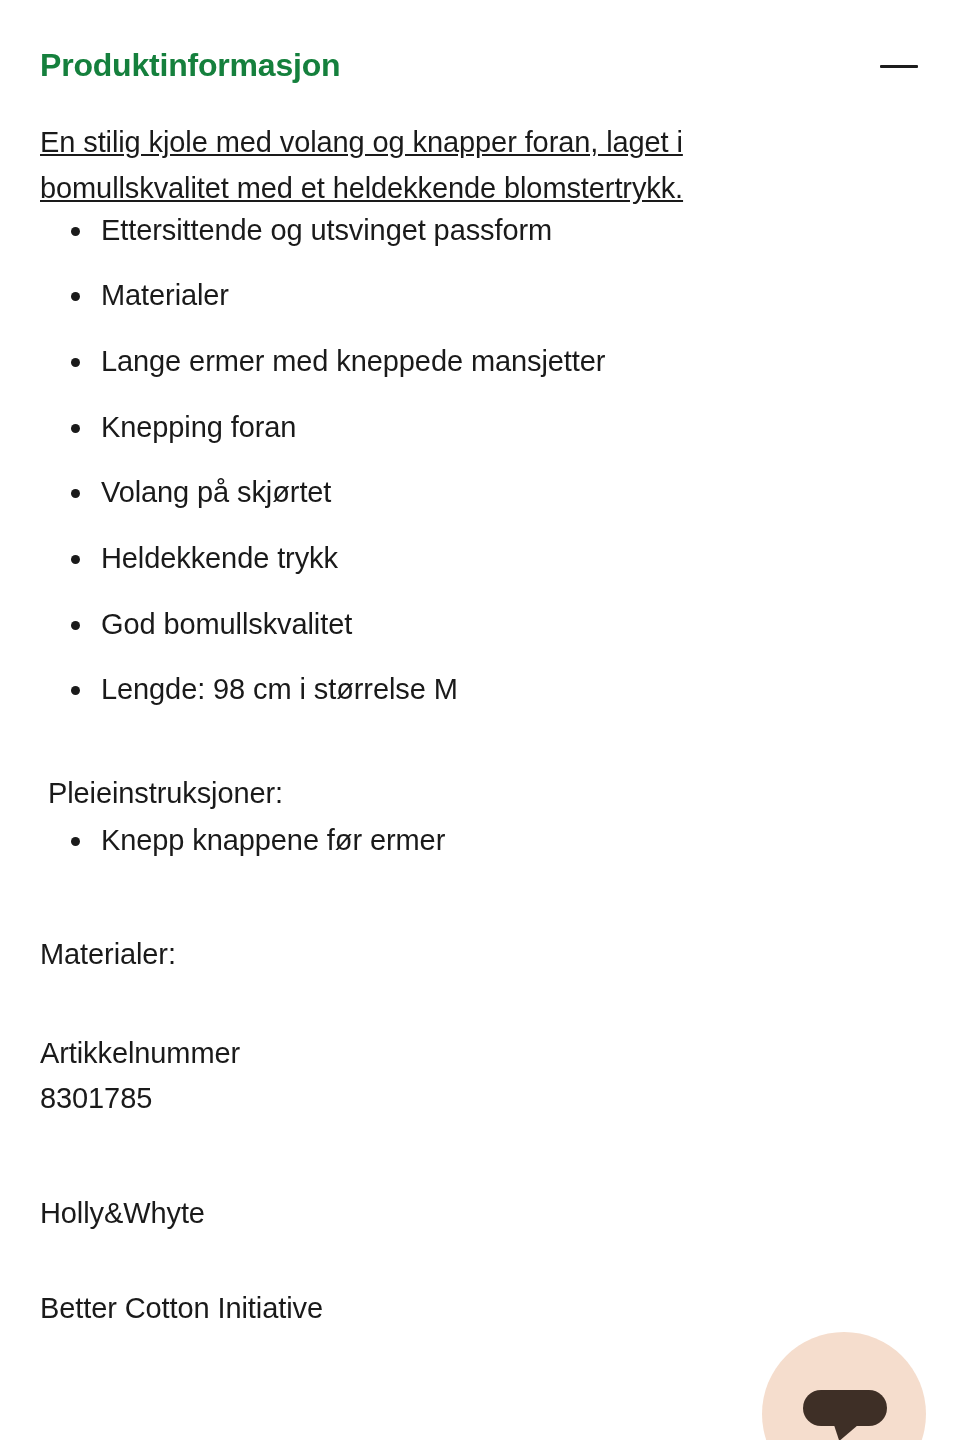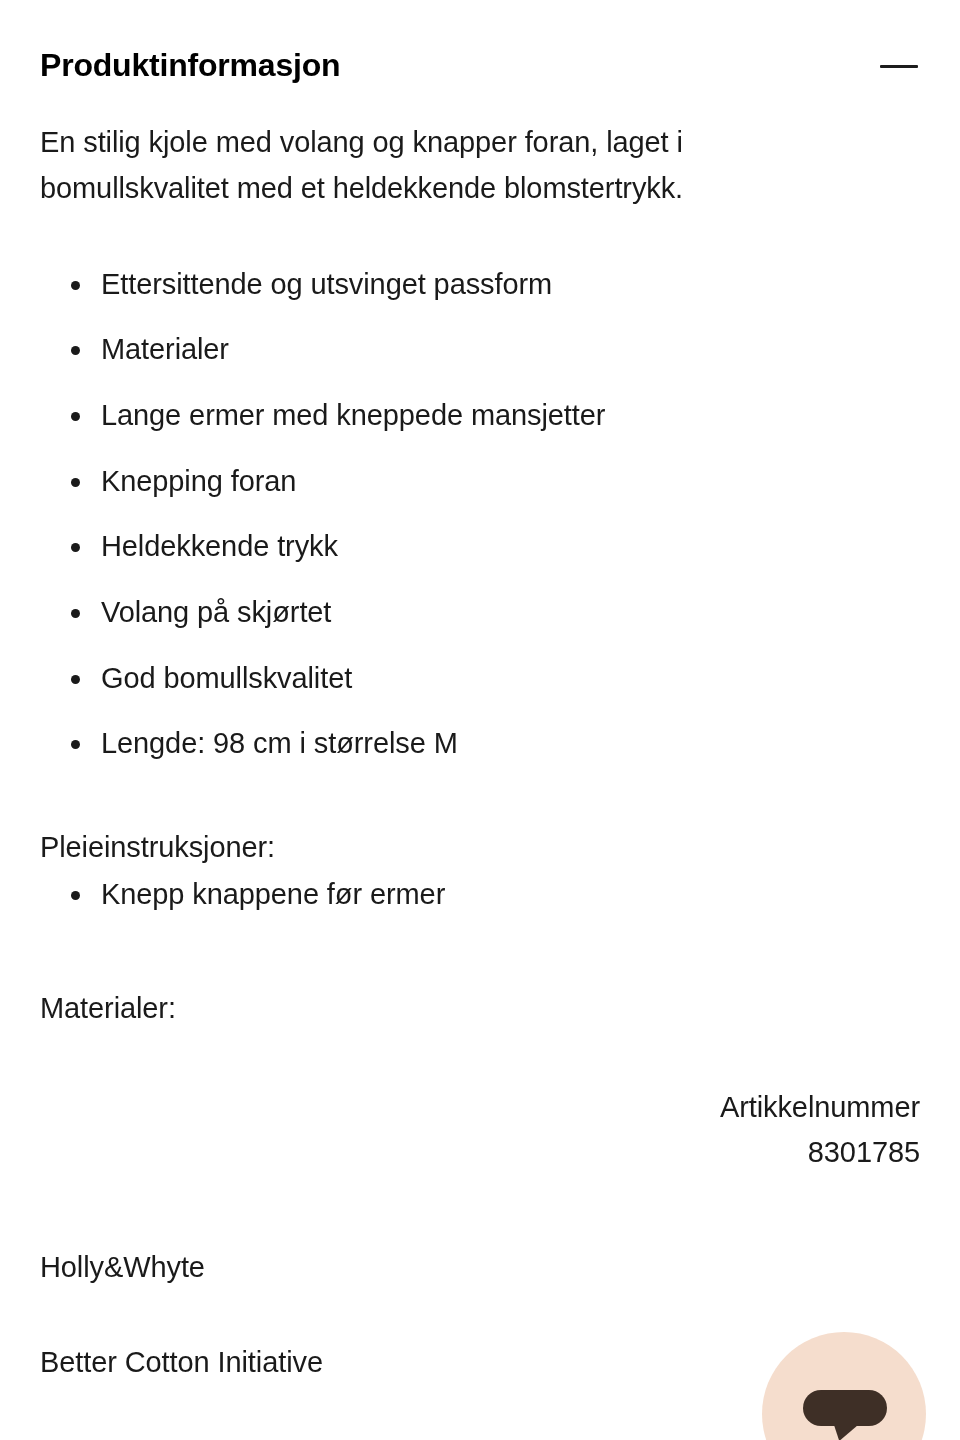--- a/index.html
+++ b/index.html
@@ -30,21 +30,21 @@
     display: flex;
     align-items: center;
     justify-content: space-between;
     height: 120px;
     padding-top: 12px;
   }
   .section-title {
     font-size: 32px;
     font-weight: bold;
     letter-spacing: -0.2px;
-    color: #000000;
+    color: #15803d;
     line-height: 1.1;
     margin: 0;
   }
   .collapse-toggle {
     width: 54px;
     height: 54px;
     display: flex;
     align-items: center;
     justify-content: center;
     background: none;
@@ -62,29 +62,30 @@
   }
 
   
   .intro {
     font-size: 29px;
     line-height: 1.58;
     margin: 0;
     padding-right: 50px;
     color: #1a1a1a;
     letter-spacing: -0.1px;
+    text-decoration: underline;
   }
 
   ul.feature-list,
   ul.care-list {
     list-style: none;
     margin: 0;
     padding: 0;
   }
-  ul.feature-list { margin-top: 54px; }
+  ul.feature-list { }
   ul.care-list { margin-top: 6px; }
 
   ul.feature-list > li,
   ul.care-list > li {
     position: relative;
     padding-left: 61px;
     font-size: 29px;
     line-height: 1.3;
     margin-bottom: 28px;
     letter-spacing: -0.1px;
@@ -101,23 +102,23 @@
     border-radius: 50%;
     background: #1a1a1a;
   }
 
   .block {
     font-size: 29px;
     line-height: 1.55;
     letter-spacing: -0.1px;
     color: #1a1a1a;
   }
-  .care-heading { margin-top: 62px; }
+  .care-heading { margin-top: 62px; margin-left: 8px; }
   .materials-block { margin-top: 72px; }
-  .article-block  { margin-top: 54px; text-align: right; }
+  .article-block  { margin-top: 54px; }
   .brand-block    { margin-top: 70px; }
   .initiative-block { margin-top: 50px; }
 
   .block .line { display: block; }
 
   
   .chat-widget {
     position: absolute;
     left: 762px;
     top: 1332px;
@@ -159,22 +160,22 @@
     </button>
   </div>
 
   <p class="intro">En stilig kjole med volang og knapper foran, laget i bomullskvalitet med et heldekkende blomstertrykk.</p>
 
   <ul class="feature-list">
     <li>Ettersittende og utsvinget passform</li>
     <li>Materialer</li>
     <li>Lange ermer med kneppede mansjetter</li>
     <li>Knepping foran</li>
+    <li>Volang på skjørtet</li>
     <li>Heldekkende trykk</li>
-    <li>Volang på skjørtet</li>
     <li>God bomullskvalitet</li>
     <li>Lengde: 98 cm i størrelse M</li>
   </ul>
 
   <div class="block care-heading">Pleieinstruksjoner:</div>
 
   <ul class="care-list">
     <li>Knepp knappene før ermer</li>
   </ul>
 

